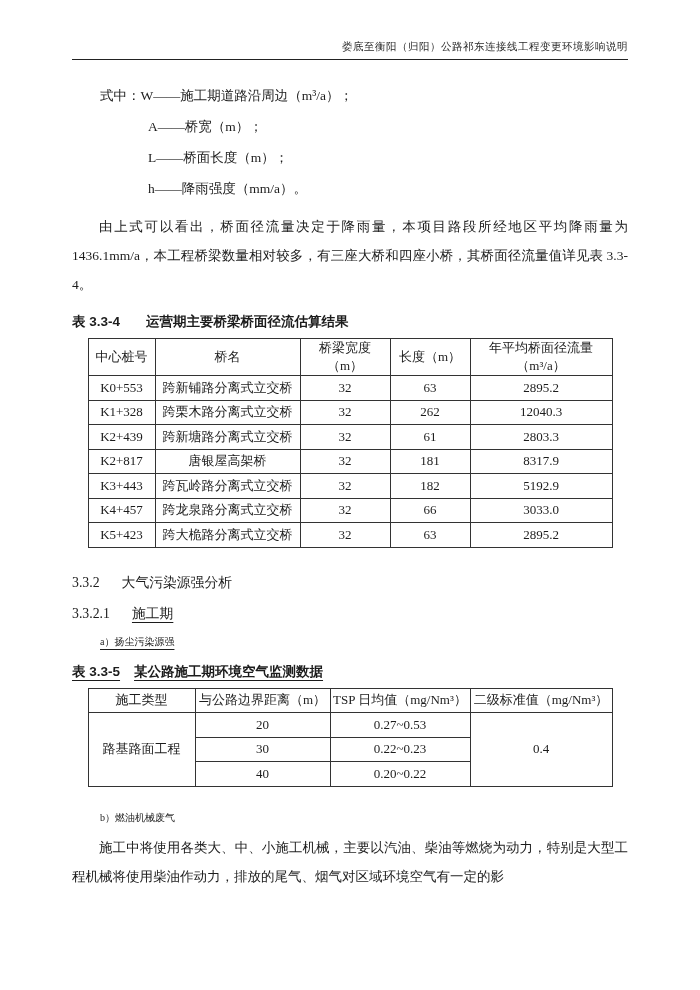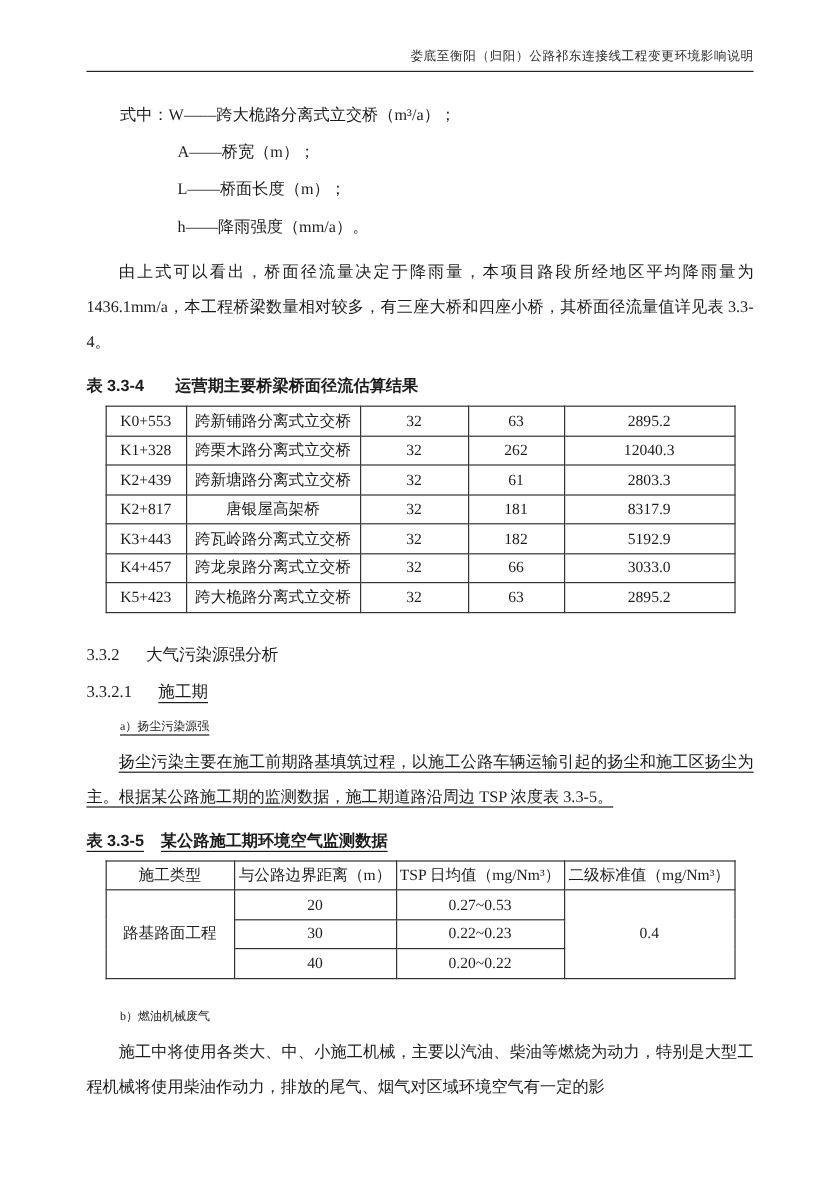--- a/index.html
+++ b/index.html
@@ -88,41 +88,48 @@
   }
 </style>
 </head>
 <body>
 
 <div class="page">
 
   <div class="doc-header">娄底至衡阳（归阳）公路祁东连接线工程变更环境影响说明</div>
 
   <div class="formula-block">
-    <div class="formula-line first">式中：W——跨大桅路分离式立交桥（m³/a）；</div>
+    <div class="formula-line first">式中：W——施工期道路沿周边（m³/a）；</div>
     <div class="formula-line rest">A——桥宽（m）；</div>
     <div class="formula-line rest">L——桥面长度（m）；</div>
     <div class="formula-line rest">h——降雨强度（mm/a）。</div>
   </div>
 
   <p class="para">由上式可以看出，桥面径流量决定于降雨量，本项目路段所经地区平均降雨量为1436.1mm/a，本工程桥梁数量相对较多，有三座大桥和四座小桥，其桥面径流量值详见表 3.3-4。</p>
 
   <div class="table-title">
     <span class="tt-label">表 3.3-4</span><span>运营期主要桥梁桥面径流估算结果</span>
   </div>
 
   <table class="doc-table">
     <colgroup>
       <col style="width:67px">
         <col style="width:145px">
         <col style="width:90px">
         <col style="width:80px">
         <col style="width:142px">
     </colgroup>
     <tbody>
+        <tr>
+      <th>中心桩号</th>
+      <th>桥名</th>
+      <th>桥梁宽度（m）</th>
+      <th>长度（m）</th>
+      <th>年平均桥面径流量（m³/a）</th>
+    </tr>
     <tr>
       <td>K0+553</td>
       <td>跨新铺路分离式立交桥</td>
       <td>32</td>
       <td>63</td>
       <td>2895.2</td>
     </tr>
     <tr>
       <td>K1+328</td>
       <td>跨栗木路分离式立交桥</td>
@@ -173,21 +180,20 @@
   </div>
 
   <div class="heading sub">
     <span class="h-num">3.3.2.1</span><span class="h-underline">施工期</span>
   </div>
 
   <div class="item-heading underlined">
     <span>a）扬尘污染源强</span>
   </div>
 
-  <p class="para underlined">扬尘污染主要在施工前期路基填筑过程，以施工公路车辆运输引起的扬尘和施工区扬尘为主。根据某公路施工期的监测数据，施工期道路沿周边 TSP 浓度表 3.3-5。</p>
 
   <div class="table-title underlined">
     <span class="tt-label">表 3.3-5</span><span>某公路施工期环境空气监测数据</span>
   </div>
 
   <table class="doc-table">
     <colgroup>
       <col style="width:107px">
         <col style="width:135px">
         <col style="width:140px">

